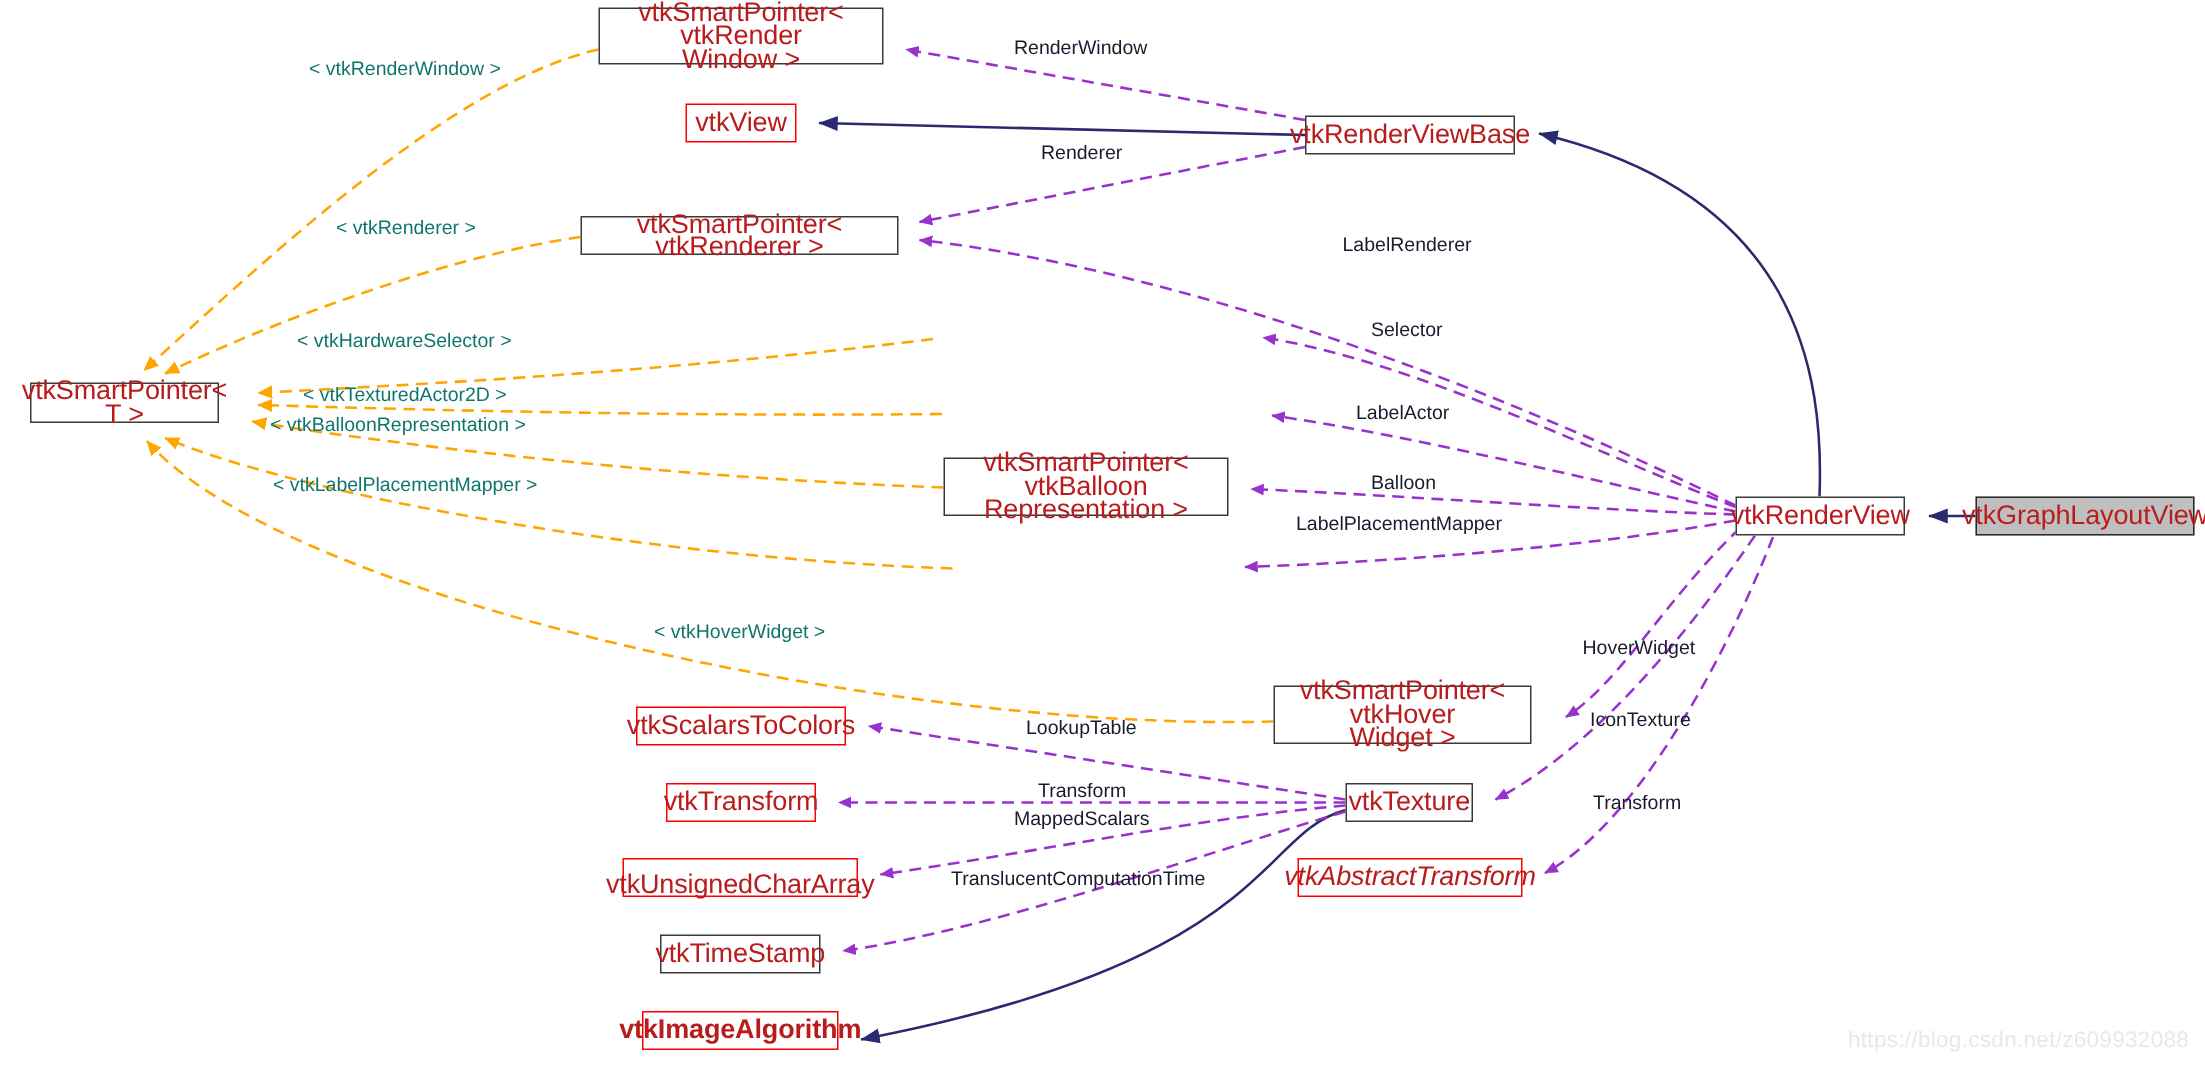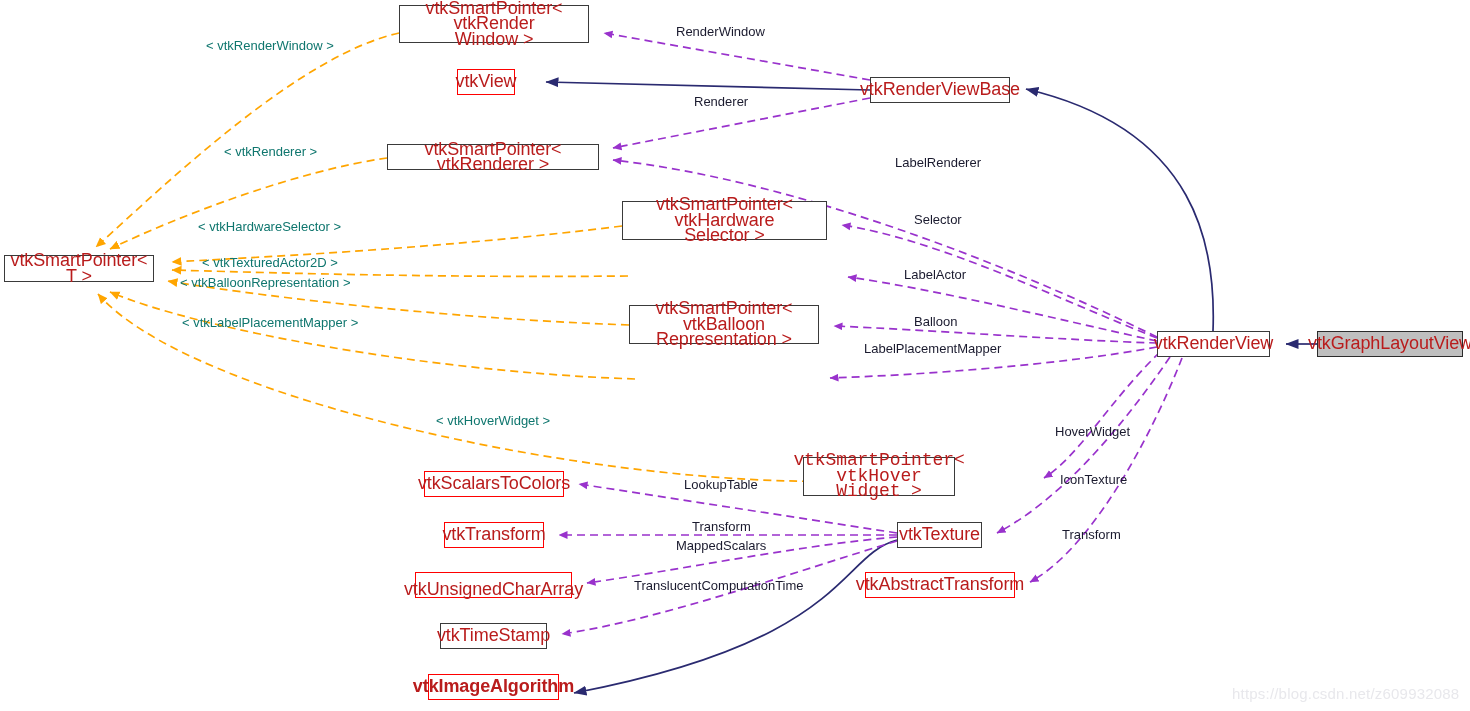--- a/index.html
+++ b/index.html
@@ -122,78 +122,74 @@
       <path d="M897,537 C800,545 680,570 587,583"></path>
       <path d="M897,541 C800,570 660,620 562,634"></path>
     </g>
   </svg>
 
   <div class="node" style="left:399px; top:5px; width:190px; height:38px;">
     <span>vtkSmartPointer&lt; vtkRender
 Window &gt;</span>
   </div>
 
-  <div class="node red" style="left:457px; top:69px; width:58px; height:26px;">
+  <div class="node red" style="left:457px; top:69px; width:74px; height:26px;">
     <span>vtkView</span>
   </div>
 
   <div class="node" style="left:870px; top:77px; width:140px; height:26px;">
     <span>vtkRenderViewBase</span>
   </div>
 
   <div class="node" style="left:387px; top:144px; width:212px; height:26px;">
     <span>vtkSmartPointer&lt; vtkRenderer &gt;</span>
   </div>
 
-  <div class="node" style="left:622px; top:201px; width:205px; height:39px;">
-    <span>vtkSmartPointer&lt; vtkHardware
-Selector &gt;</span>
-  </div>
 
 
   <div class="node" style="left:629px; top:305px; width:190px; height:39px;">
     <span>vtkSmartPointer&lt; vtkBalloon
 Representation &gt;</span>
   </div>
 
 
-  <div class="node" style="left:4px; top:255px; width:150px; height:27px;text-align:center;">
+  <div class="node" style="left:20px; top:255px; width:126px; height:27px;text-align:center;">
     <span>vtkSmartPointer&lt; T &gt;</span>
   </div>
 
   <div class="node" style="left:1157px; top:331px; width:113px; height:26px;">
     <span>vtkRenderView</span>
   </div>
 
   <div class="node filled" style="left:1317px; top:331px; width:146px; height:26px;">
     <span>vtkGraphLayoutView</span>
   </div>
 
-  <div class="node" style="left:803px; top:457px; width:152px; height:39px;font-family:Liberation Mono, monospace;">
+  <div class="node" style="left:849px; top:457px; width:172px; height:39px;">
     <span>vtkSmartPointer&lt; vtkHover
 Widget &gt;</span>
   </div>
 
   <div class="node red" style="left:424px; top:471px; width:140px; height:26px;">
     <span>vtkScalarsToColors</span>
   </div>
 
   <div class="node red" style="left:444px; top:522px; width:100px; height:26px;">
     <span>vtkTransform</span>
   </div>
 
   <div class="node" style="left:897px; top:522px; width:85px; height:26px;">
     <span>vtkTexture</span>
   </div>
 
   <div class="node red" style="left:415px; top:572px; width:157px; height:26px;align-items:flex-end;">
     <span>vtkUnsignedCharArray</span>
   </div>
 
-  <div class="node red" style="left:865px; top:572px; width:150px; height:26px;">
+  <div class="node red" style="left:865px; top:572px; width:150px; height:26px;font-style:italic;">
     <span>vtkAbstractTransform</span>
   </div>
 
   <div class="node" style="left:440px; top:623px; width:107px; height:26px;">
     <span>vtkTimeStamp</span>
   </div>
 
   <div class="node red" style="left:428px; top:674px; width:131px; height:26px;font-weight:bold;">
     <span>vtkImageAlgorithm</span>
   </div>

